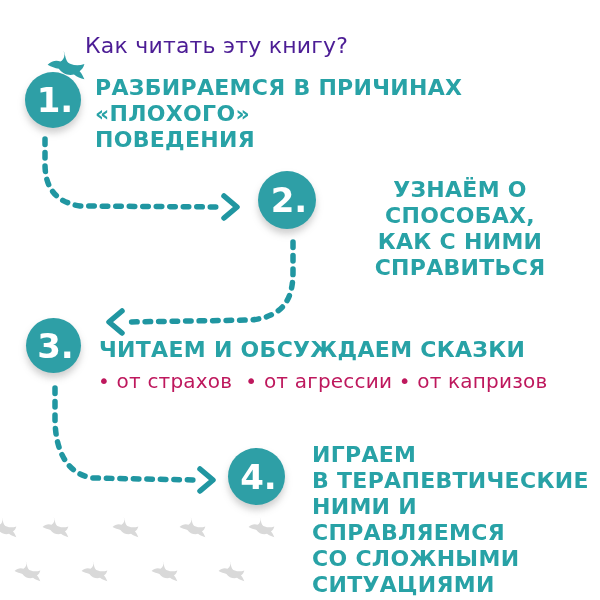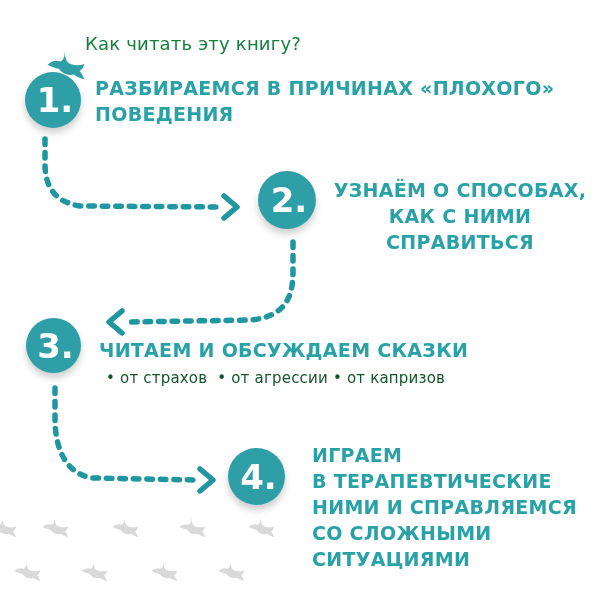--- a/index.html
+++ b/index.html
@@ -9,23 +9,23 @@
     height: 600px;
     background: #ffffff;
     overflow: hidden;
     font-family: "DejaVu Sans", "Liberation Sans", sans-serif;
   }
   .abs { position: absolute; }
 
   
   .header-title {
     left: 85px; top: 33px;
-    font-size: 18px;
+    font-size: 22px;
     font-weight: 500;
-    color: #15803d;
+    color: #4c1d95;
     letter-spacing: 0.2px;
   }
 
   
   .num-circle {
     border-radius: 50%;
     background: #2e9fa6;
     box-shadow: 0 5px 7px rgba(130,130,130,0.38);
     display: flex;
     align-items: center;
@@ -40,35 +40,35 @@
   }
   .c1 { left: 25px; top: 72px;  width: 56px; height: 56px; }
   .c2 { left: 258px; top: 171px; width: 58px; height: 58px; }
   .c3 { left: 26px; top: 318px; width: 55px; height: 55px; }
   .c4 { left: 228px; top: 448px; width: 57px; height: 57px; }
 
   
   .step-title {
     color: #28a2a6;
     font-weight: 700;
-    font-size: 19px;
+    font-size: 22px;
     line-height: 26px;
     letter-spacing: 0.3px;
     white-space: pre-line;
   }
   .t1 { left: 95px;  top: 75px;  width: 490px; }
   .t2 { left: 330px; top: 177px; width: 260px; text-align: center; }
   .t3 { left: 99px;  top: 337px; width: 470px; }
   .t4 { left: 312px; top: 442px; width: 280px; }
 
   .step-bullets {
-    left: 106px; top: 369px;
-    color: #14532d;
+    left: 98px; top: 369px;
+    color: #be185d;
     font-weight: 500;
-    font-size: 15px;
+    font-size: 20px;
     letter-spacing: 0.2px;
     white-space: pre;
   }
 
   .arrow-layer { left: 0; top: 0; pointer-events: none; }
   .bird { pointer-events: none; }
 </style>
 </head>
 <body>
 

